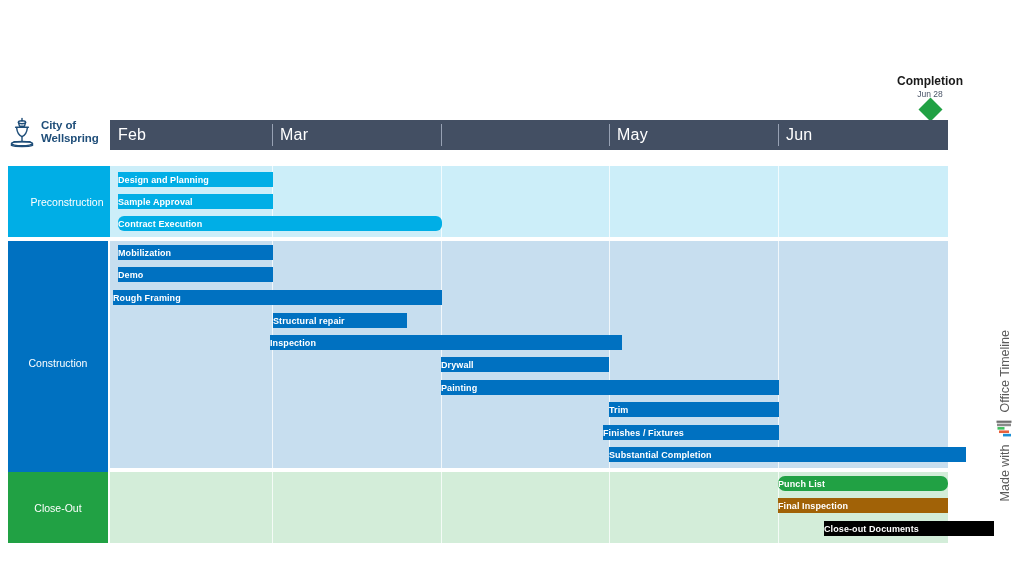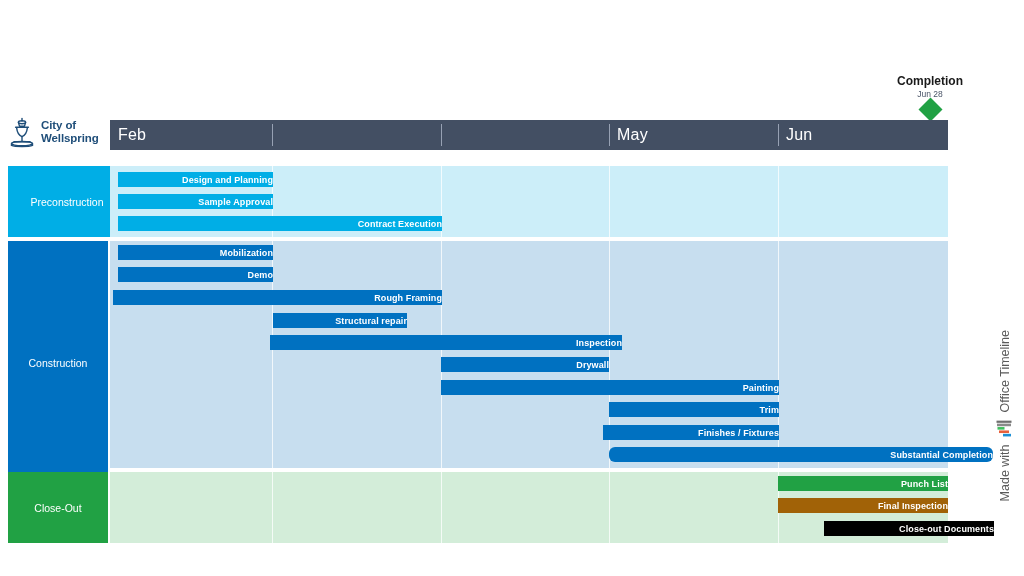--- a/index.html
+++ b/index.html
@@ -23,21 +23,21 @@
   .ms-date{font-size:8.5px;color:#4A5568;margin-top:1px;white-space:nowrap;}
   .ms-diamond{width:17px;height:17px;background:#21A144;margin:2px auto 0;transform:rotate(45deg);}
 
   
   .lane-label{position:absolute;left:8px;width:100px;display:flex;align-items:center;justify-content:center;
               color:#ffffff;font-size:10.5px;text-align:center;}
   .lane-body{position:absolute;left:110px;width:838px;}
   .lane-gridline{position:absolute;top:0;bottom:0;width:1px;background:rgba(255,255,255,.75);}
 
   
-  .bar{position:absolute;height:15px;display:flex;align-items:center;justify-content:flex-end;
+  .bar{position:absolute;height:15px;display:flex;align-items:center;justify-content:flex-start;
        color:#ffffff;font-size:9px;font-weight:bold;white-space:nowrap;overflow:hidden;letter-spacing:.1px;}
 
   
   .brand{position:absolute;right:4px;top:330px;width:30px;height:228px;
          display:flex;flex-direction:column;align-items:center;justify-content:flex-start;}
   .brand-rot{writing-mode:vertical-rl;transform:rotate(180deg);font-size:12.5px;color:#5A5A5A;
              display:flex;align-items:center;gap:7px;}
   .brand-mark{width:18px;height:16px;transform:rotate(90deg);flex:0 0 18px;}
 </style>
 </head>
@@ -72,20 +72,23 @@
       <div class="ms" style="left: 870px; top: 74px; width: 120px;">
         <div class="ms-title">Completion</div>
         <div class="ms-date">Jun 28</div>
         <div class="ms-diamond" style="background: rgb(33, 161, 68);"></div>
       </div>
     </div>
 
   <div class="tl-header" style="background: rgb(67, 79, 99);">
       <div class="tl-month" style="left: 0px; width: 162px;">
         <span class="lbl">Feb</span>
+      </div>
+      <div class="tl-month" style="left: 162px; width: 169px;">
+        <span class="lbl">Mar</span>
       </div>
       <div class="tl-sep" style="left: 162px;"></div>
       <div class="tl-month" style="left: 343px; width: 168px; margin-top: 33px;">
         <span class="lbl">Apr</span>
       </div>
       <div class="tl-sep" style="left: 331px;"></div>
       <div class="tl-month" style="left: 499px; width: 169px;">
         <span class="lbl">May</span>
       </div>
       <div class="tl-sep" style="left: 499px;"></div>
@@ -140,21 +143,21 @@
       <span>Office Timeline</span>
     </div>
   </div>
 
 <div class="bar" style="left: 118px; top: 172px; width: 155px; background: rgb(0, 174, 230);">
       <span>Design and Planning</span>
     </div>
     <div class="bar" style="left: 118px; top: 194px; width: 155px; background: rgb(0, 174, 230);">
       <span>Sample Approval</span>
     </div>
-    <div class="bar" style="left: 118px; top: 216px; width: 324px; background: rgb(0, 174, 230);">
+    <div class="bar" style="left: 118px; top: 216px; width: 324px; background: rgb(0, 174, 230); border-radius: 6px;">
       <span>Contract Execution</span>
     </div>
     <div class="bar" style="left: 118px; top: 245px; width: 155px; background: rgb(0, 113, 193);">
       <span>Mobilization</span>
     </div>
     <div class="bar" style="left: 118px; top: 267px; width: 155px; background: rgb(0, 113, 193);">
       <span>Demo</span>
     </div>
     <div class="bar" style="left: 113px; top: 290px; width: 329px; background: rgb(0, 113, 193);">
       <span>Rough Framing</span>
@@ -170,24 +173,24 @@
     </div>
     <div class="bar" style="left: 441px; top: 380px; width: 338px; background: rgb(0, 113, 193);">
       <span>Painting</span>
     </div>
     <div class="bar" style="left: 609px; top: 402px; width: 170px; background: rgb(0, 113, 193);">
       <span>Trim</span>
     </div>
     <div class="bar" style="left: 603px; top: 425px; width: 176px; background: rgb(0, 113, 193);">
       <span>Finishes / Fixtures</span>
     </div>
-    <div class="bar" style="left: 609px; top: 447px; width: 384px; background: rgb(0, 113, 193); border-radius: 6px;">
+    <div class="bar" style="left: 609px; top: 447px; width: 357px; background: rgb(0, 113, 193);">
       <span>Substantial Completion</span>
     </div>
-    <div class="bar" style="left: 778px; top: 476px; width: 170px; background: rgb(33, 161, 68);">
+    <div class="bar" style="left: 778px; top: 476px; width: 170px; background: rgb(33, 161, 68); border-radius: 7px;">
       <span>Punch List</span>
     </div>
     <div class="bar" style="left: 778px; top: 498px; width: 170px; background: #a16207;">
       <span>Final Inspection</span>
     </div>
     <div class="bar" style="left: 824px; top: 521px; width: 170px; background: #000000;">
       <span>Close-out Documents</span>
     </div>
   </div>
 

